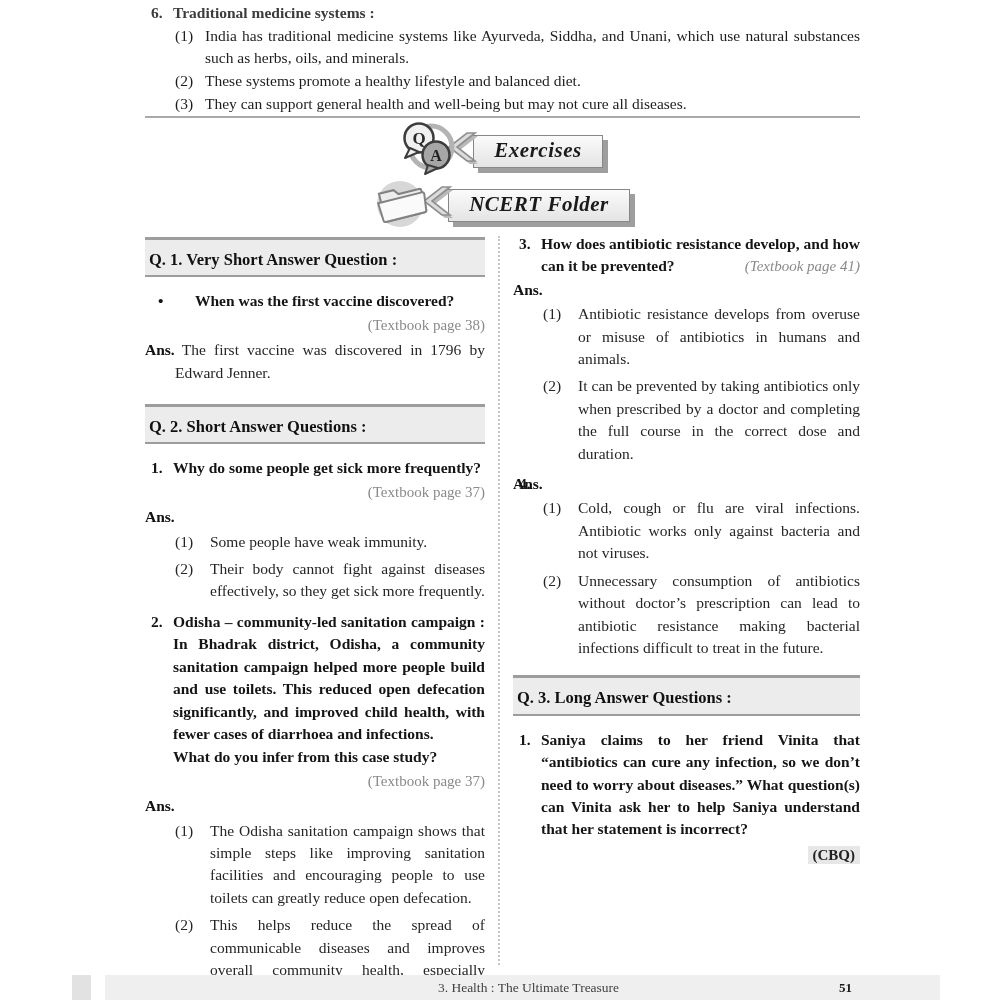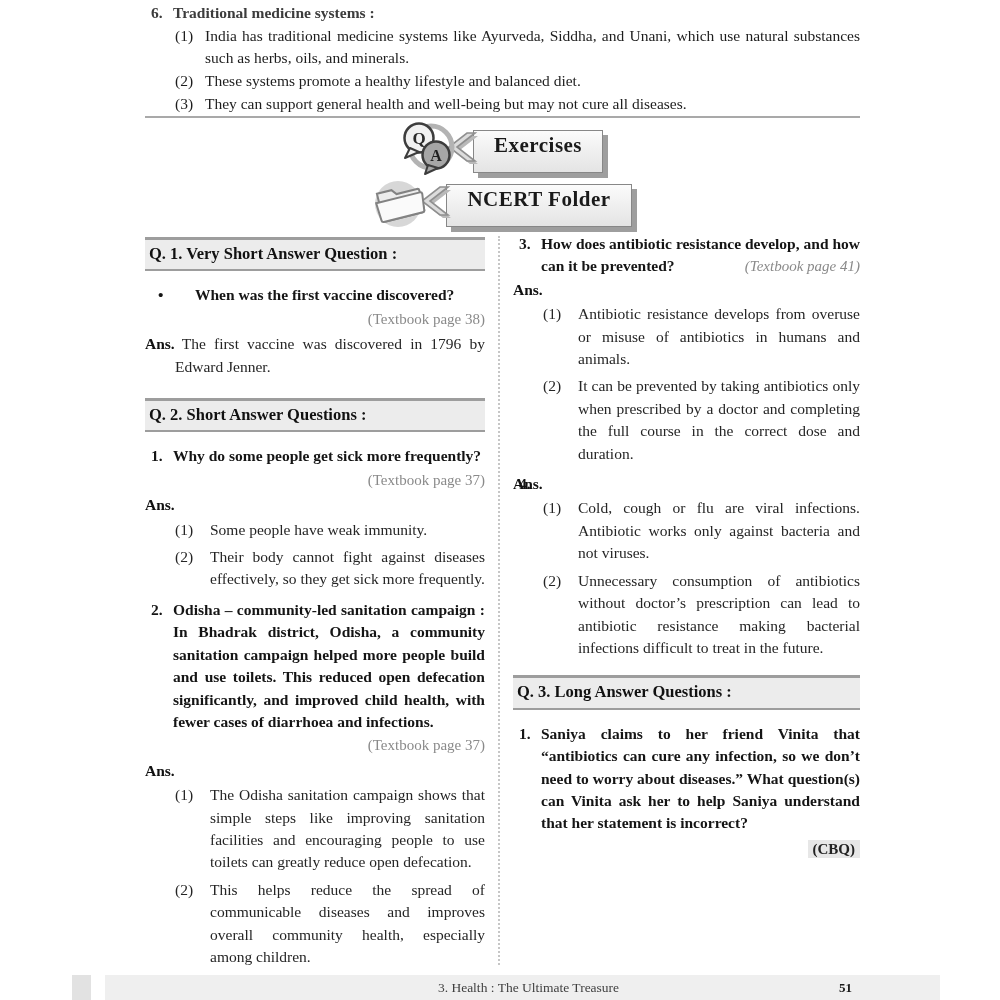--- a/index.html
+++ b/index.html
@@ -18,31 +18,32 @@
   
   .banners{position:absolute;left:0;top:124px;width:1000px;}
   .banner{display:flex;align-items:center;justify-content:center;height:54px;}
   .banner + .banner{margin-top:0px;}
   .banner-icon{position:relative;z-index:3;}
   .chev{margin-left:-16px;margin-right:-8px;z-index:2;}
   .badge-box{
     z-index:1;border:1.5px solid #878787;
     background:linear-gradient(180deg,#fbfbfb 0%,#eeeeee 55%,#e4e4e4 100%);
     box-shadow:5px 5px 0 #9e9e9e;
-    padding:2px 20px 14px 20px;font-weight:bold;font-size:21px;color:#1a1a1a;
+    padding:2px 20px 4px 20px;font-weight:bold;font-size:21px;color:#1a1a1a;
     letter-spacing:.5px;
+    font-style:italic;
   }
   
   .col{position:absolute;font-size:15.5px;line-height:22.4px;}
   .col-left{left:145px;top:237px;width:340px;}
   .col-right{left:513px;top:233px;width:347px;}
   .divider{position:absolute;left:498px;top:236px;height:729px;border-left:2px dotted #c6c6c6;}
   .shead{
     background:#ececec;border-top:3px solid #9d9d9d;border-bottom:2px solid #9d9d9d;
-    padding:3px 6px 4px 4px;font-weight:bold;font-size:16.5px;color:#111;
+    padding:9px 6px 4px 4px;font-weight:bold;font-size:16.5px;color:#111;
     margin:0 0 13px 0;
   }
   .bullet-row{position:relative;padding-left:50px;font-weight:bold;color:#151515;}
   .bullet-row .bl{position:absolute;left:13px;}
   .ref{display:block;text-align:right;color:#8a8a8a;font-size:15px;font-weight:normal;margin:1px 0 3px 0;}
   .refin{float:right;color:#8a8a8a;font-style:italic;font-size:15px;font-weight:normal;}
   .ans-line{padding-left:30px;text-indent:-30px;text-align:justify;color:#252525;margin-bottom:2px;}
   .ans-label{font-weight:bold;color:#111;margin-right:7px;}
   .ans-solo{font-weight:bold;color:#111;margin:1px 0 2px 0;}
   .qrow{position:relative;padding-left:28px;font-weight:bold;color:#151515;text-align:justify;margin-bottom:1px;}
@@ -149,20 +150,23 @@
   </div>
   <div class="pt">
     <span class="pm">(2)</span>
     <span>Their body cannot fight against diseases effectively, so they get sick more frequently.</span>
   </div>
 
   <div class="qrow mt8">
     <span class="qn">2.</span>
     <span>Odisha – community-led sanitation campaign : In Bhadrak district, Odisha, a community sanitation campaign helped more people build and use toilets. This reduced open defecation significantly, and improved child health, with fewer cases of diarrhoea and infections.</span>
   </div>
+  <div class="qrow">
+    <span>What do you infer from this case study?</span>
+  </div>
   <span class="ref">(Textbook page 37)</span>
   <div class="ans-solo">Ans.</div>
   <div class="pt">
     <span class="pm">(1)</span>
     <span>The Odisha sanitation campaign shows that simple steps like improving sanitation facilities and encouraging people to use toilets can greatly reduce open defecation.</span>
   </div>
   <div class="pt">
     <span class="pm">(2)</span>
     <span>This helps reduce the spread of communicable diseases and improves overall community health, especially among children.</span>
   </div>

